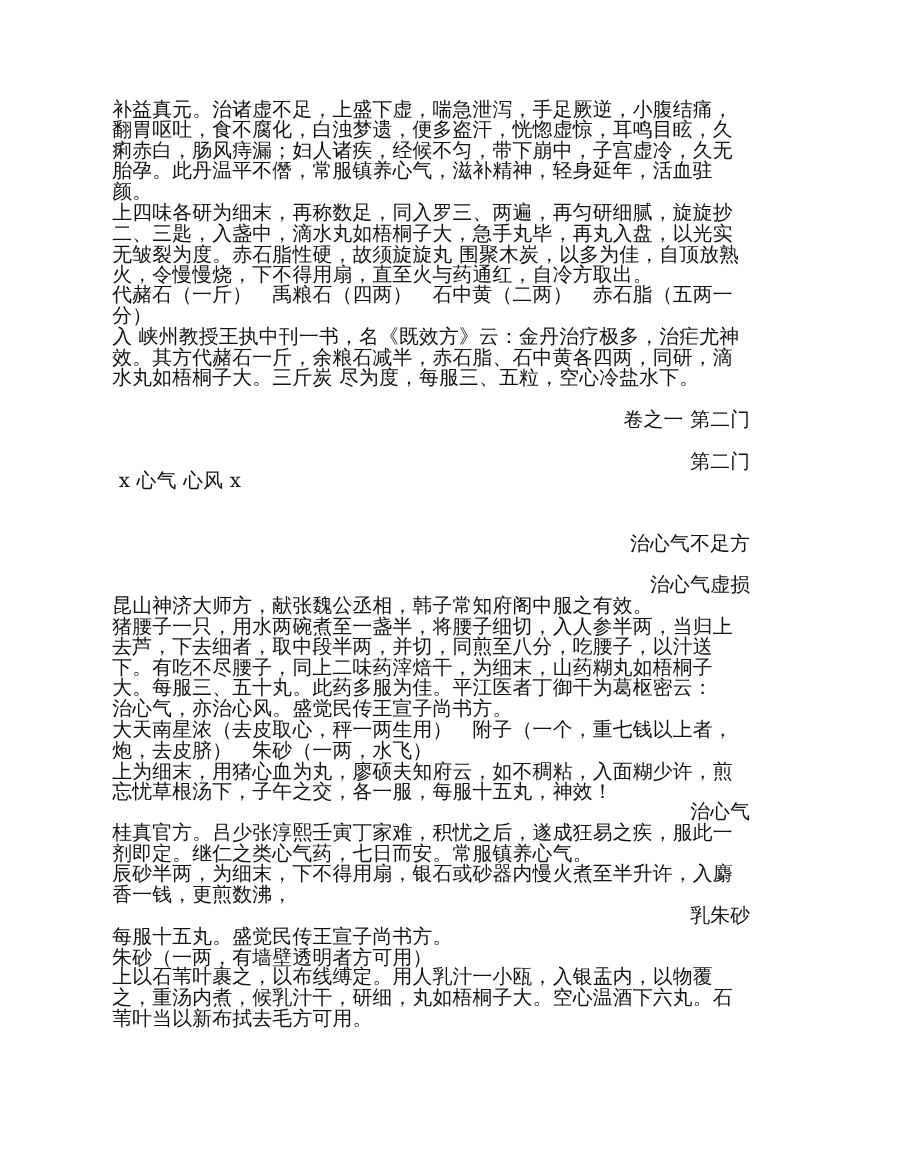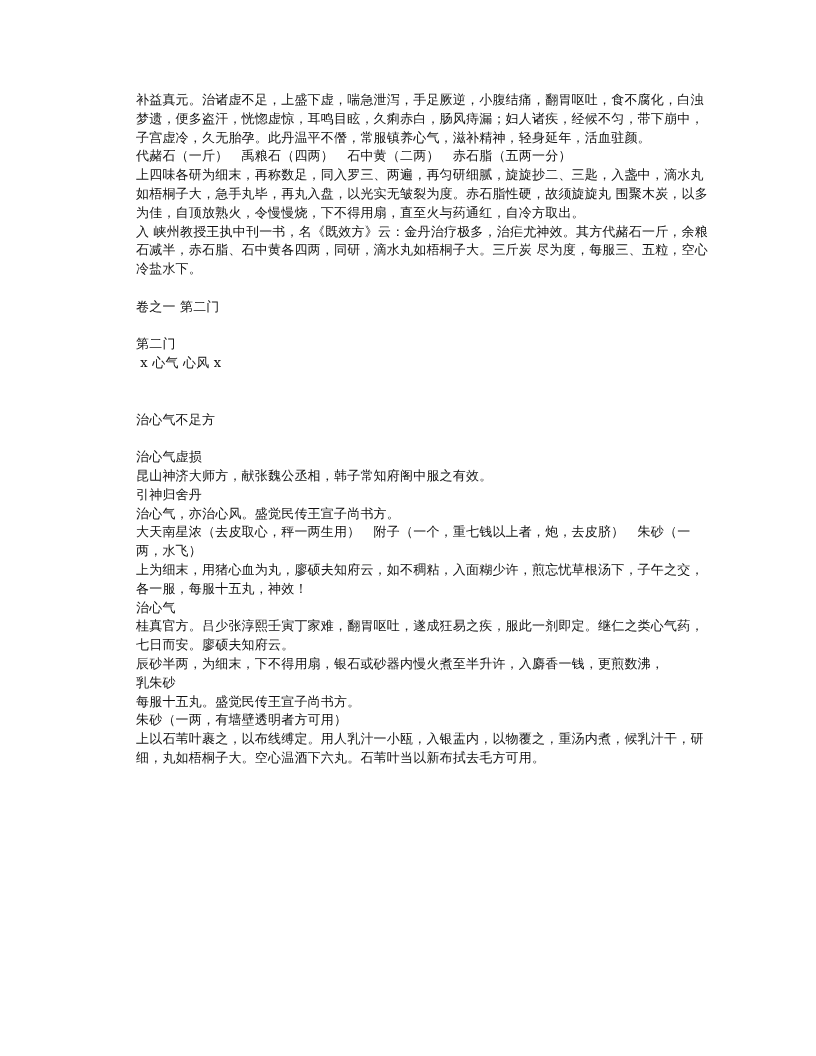--- a/index.html
+++ b/index.html
@@ -1,49 +1,49 @@
 <!DOCTYPE html>
 <html><head>
 <meta charset="utf-8">
 <style>
   html, body { margin:0; padding:0; background:#ffffff; }
   body { width:816px; height:1056px; position:relative; overflow:hidden; }
   .page {
-    position:absolute; left:136px; top:91px; width:580px;
+    position:absolute; left:102px; top:91px; width:580px;
     font-family: "DejaVu Serif", "Liberation Serif", serif;
-    font-size:13px; line-height:18.8px; color:#111;
+    font-size:18px; line-height:18.8px; color:#111;
     letter-spacing:0.2px;
   }
   .p { margin:0; white-space:normal; word-break:break-all; }
   .gap { height:18.8px; }
   .gap2 { height:37.6px; }
-  .heading { margin:0; }
+  .heading { margin:0;text-align:right; }
 </style>
 </head>
 <body>
 
 <div class="page">
   <p class="p">补益真元。治诸虚不足，上盛下虚，喘急泄泻，手足厥逆，小腹结痛，翻胃呕吐，食不腐化，白浊梦遗，便多盗汗，恍惚虚惊，耳鸣目眩，久痢赤白，肠风痔漏；妇人诸疾，经候不匀，带下崩中，子宫虚冷，久无胎孕。此丹温平不僭，常服镇养心气，滋补精神，轻身延年，活血驻颜。</p>
+  <p class="p">上四味各研为细末，再称数足，同入罗三、两遍，再匀研细腻，旋旋抄二、三匙，入盏中，滴水丸如梧桐子大，急手丸毕，再丸入盘，以光实无皱裂为度。赤石脂性硬，故须旋旋丸 围聚木炭，以多为佳，自顶放熟火，令慢慢烧，下不得用扇，直至火与药通红，自冷方取出。</p>
   <p class="p">代赭石（一斤）　禹粮石（四两）　石中黄（二两）　赤石脂（五两一分）</p>
-  <p class="p">上四味各研为细末，再称数足，同入罗三、两遍，再匀研细腻，旋旋抄二、三匙，入盏中，滴水丸如梧桐子大，急手丸毕，再丸入盘，以光实无皱裂为度。赤石脂性硬，故须旋旋丸 围聚木炭，以多为佳，自顶放熟火，令慢慢烧，下不得用扇，直至火与药通红，自冷方取出。</p>
   <p class="p">入 峡州教授王执中刊一书，名《既效方》云：金丹治疗极多，治疟尤神效。其方代赭石一斤，余粮石减半，赤石脂、石中黄各四两，同研，滴水丸如梧桐子大。三斤炭 尽为度，每服三、五粒，空心冷盐水下。</p>
   <div class="gap"></div>
   <p class="p heading">卷之一 第二门</p>
   <div class="gap"></div>
   <p class="p heading">第二门</p>
   <p class="p" style="white-space:pre"> x 心气 心风 x</p>
   <div class="gap2"></div>
   <p class="p heading">治心气不足方</p>
   <div class="gap"></div>
   <p class="p heading">治心气虚损</p>
   <p class="p">昆山神济大师方，献张魏公丞相，韩子常知府阁中服之有效。</p>
-  <p class="p heading">引神归舍丹</p>
+  <p class="p">猪腰子一只，用水两碗煮至一盏半，将腰子细切，入人参半两，当归上去芦，下去细者，取中段半两，并切，同煎至八分，吃腰子，以汁送下。有吃不尽腰子，同上二味药滓焙干，为细末，山药糊丸如梧桐子大。每服三、五十丸。此药多服为佳。平江医者丁御干为葛枢密云：</p>
   <p class="p">治心气，亦治心风。盛觉民传王宣子尚书方。</p>
   <p class="p">大天南星浓（去皮取心，秤一两生用）　附子（一个，重七钱以上者，炮，去皮脐）　朱砂（一两，水飞）</p>
   <p class="p">上为细末，用猪心血为丸，廖硕夫知府云，如不稠粘，入面糊少许，煎忘忧草根汤下，子午之交，各一服，每服十五丸，神效！</p>
   <p class="p heading">治心气</p>
-  <p class="p">桂真官方。吕少张淳熙壬寅丁家难，翻胃呕吐，遂成狂易之疾，服此一剂即定。继仁之类心气药，七日而安。廖硕夫知府云。</p>
+  <p class="p">桂真官方。吕少张淳熙壬寅丁家难，积忧之后，遂成狂易之疾，服此一剂即定。继仁之类心气药，七日而安。常服镇养心气。</p>
   <p class="p">辰砂半两，为细末，下不得用扇，银石或砂器内慢火煮至半升许，入麝香一钱，更煎数沸，</p>
   <p class="p heading">乳朱砂</p>
   <p class="p">每服十五丸。盛觉民传王宣子尚书方。</p>
   <p class="p">朱砂（一两，有墙壁透明者方可用）</p>
   <p class="p">上以石苇叶裹之，以布线缚定。用人乳汁一小瓯，入银盂内，以物覆之，重汤内煮，候乳汁干，研细，丸如梧桐子大。空心温酒下六丸。石苇叶当以新布拭去毛方可用。</p>
 </div>
 
 </body></html>

